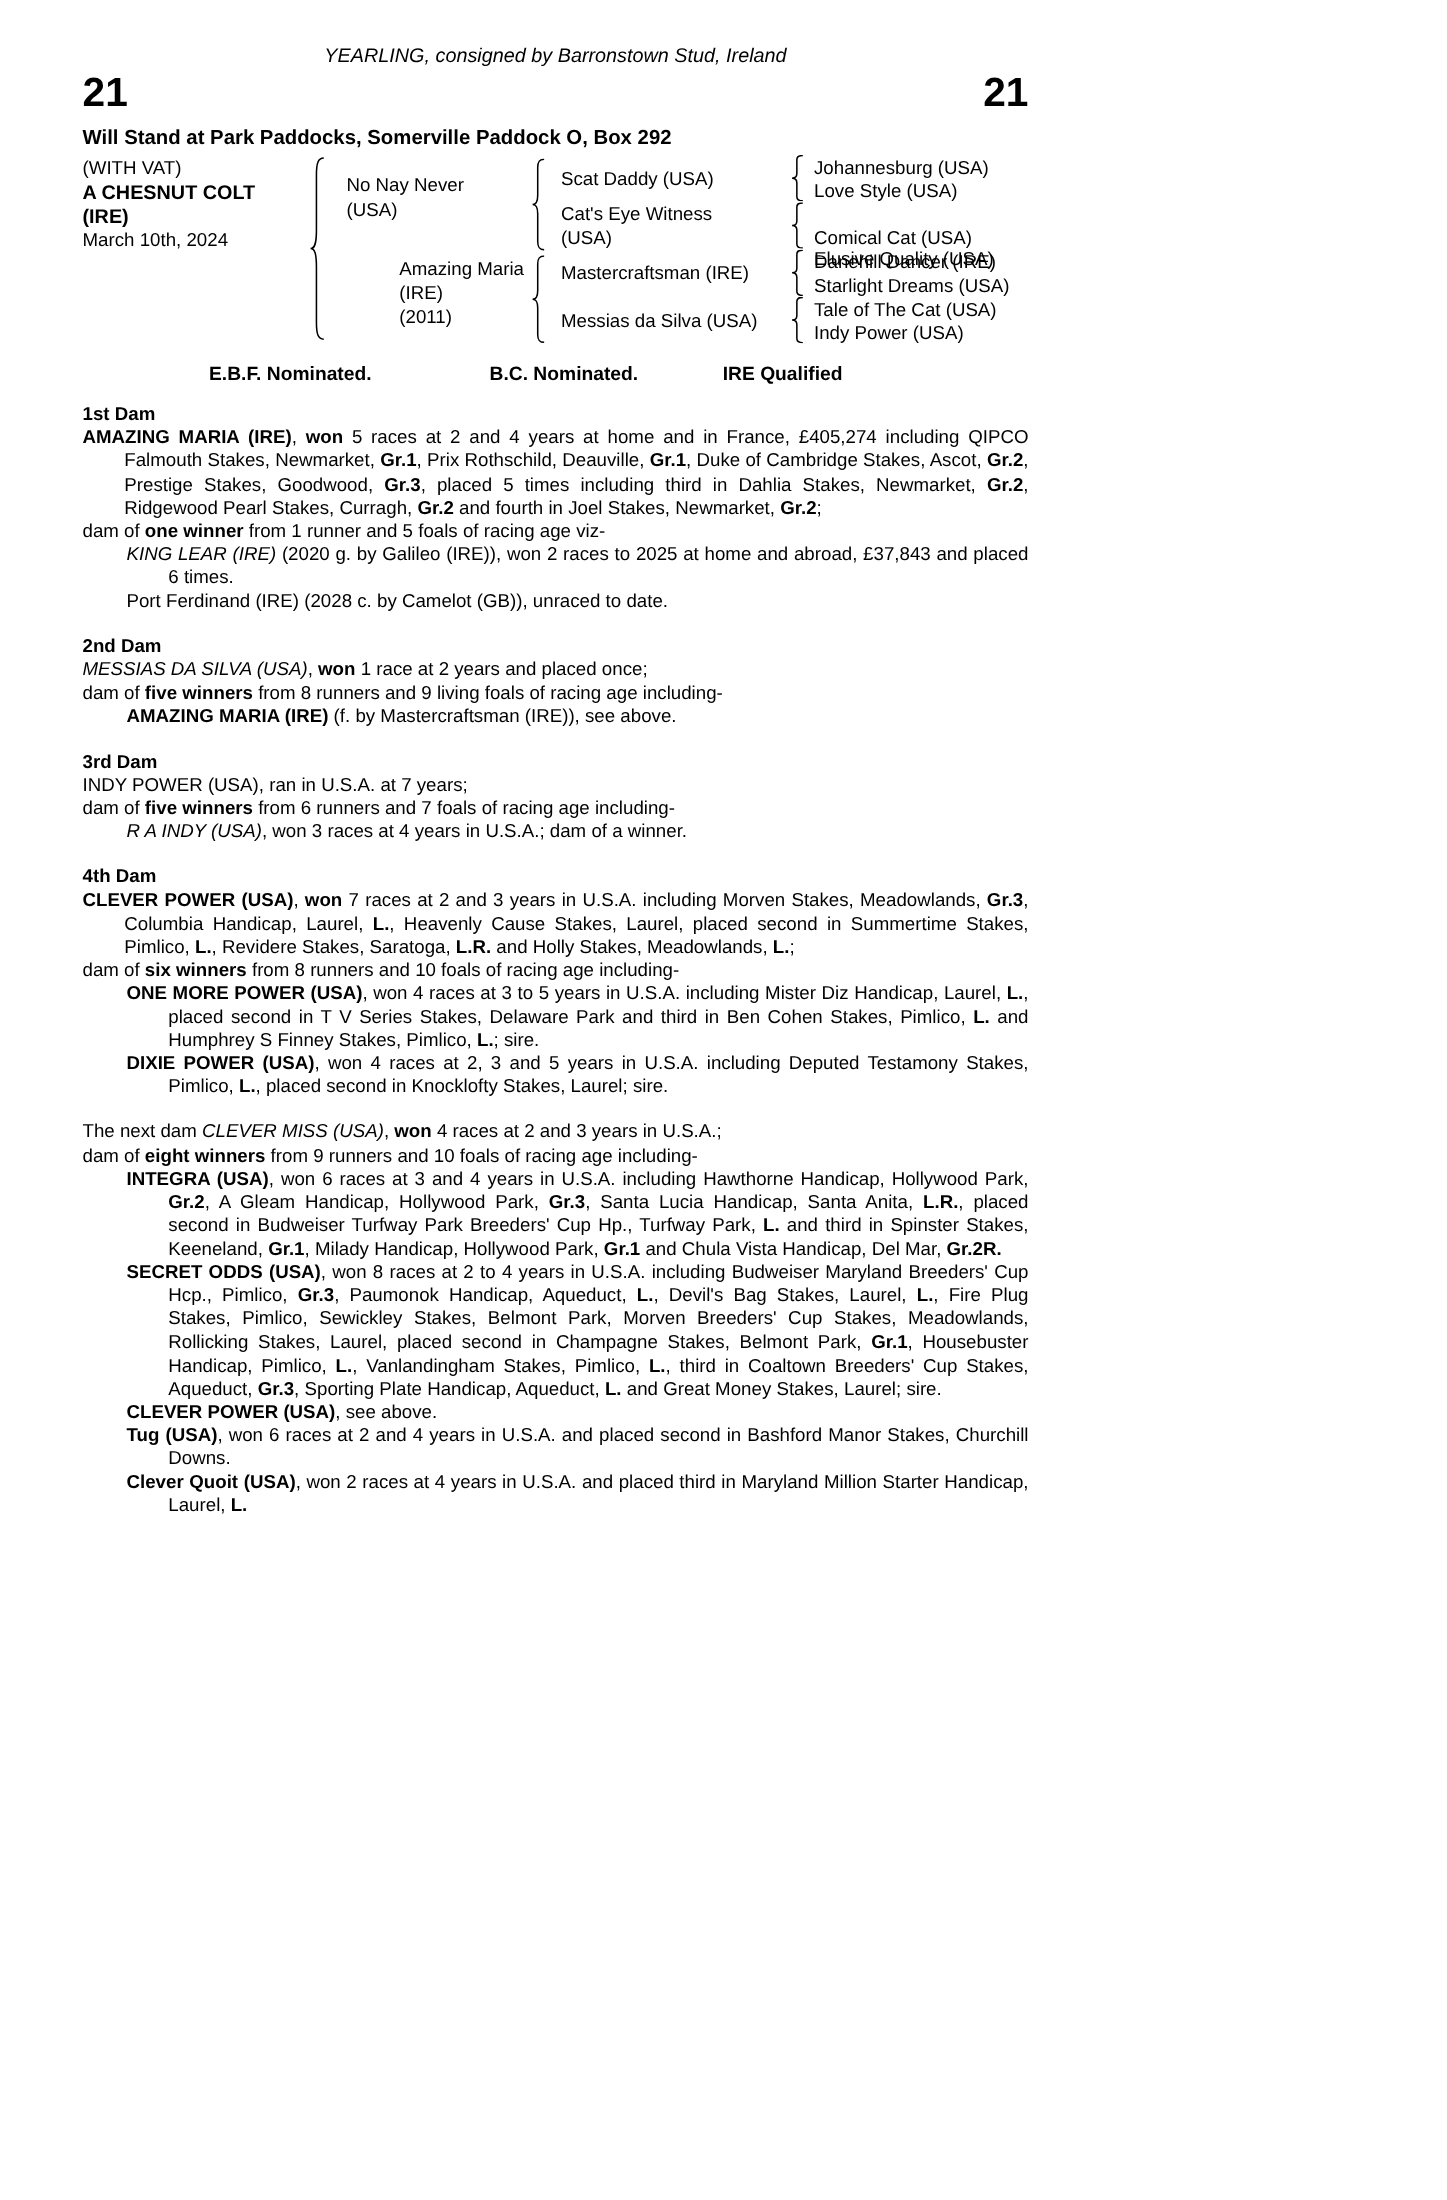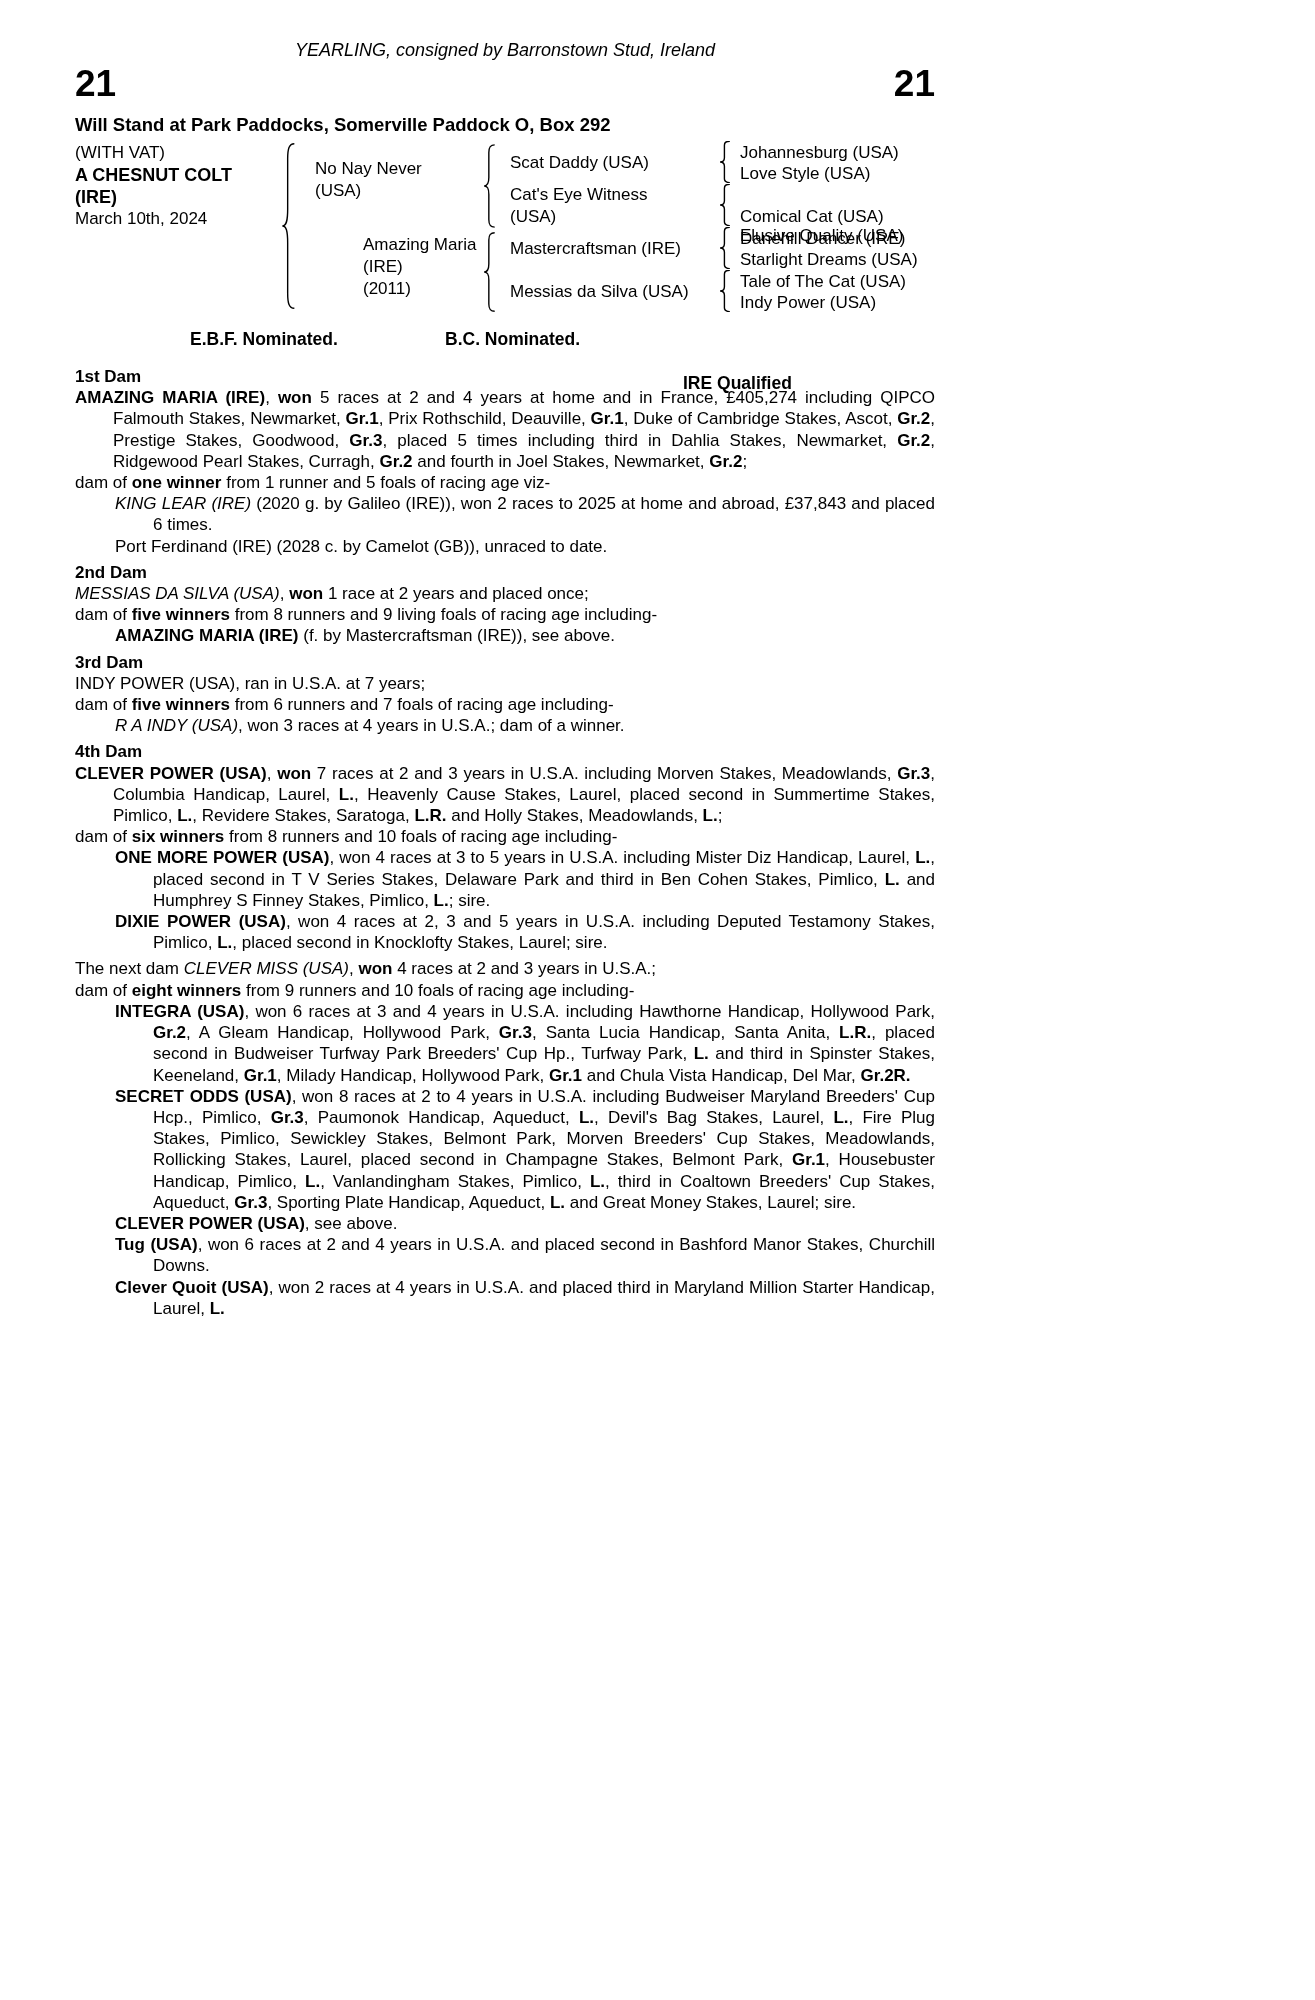--- a/index.html
+++ b/index.html
@@ -49,26 +49,26 @@
   .brace-g4a  { left:644px; top:-1px;  width:13px; height:42px; }
   .brace-g4b  { left:644px; top:42px;  width:13px; height:42px; }
   .brace-g4c  { left:644px; top:85px;  width:13px; height:42px; }
   .brace-g4d  { left:644px; top:128px; width:13px; height:42px; }
 
   
   .noms { position:relative; height:22px; margin-top:9px; font-weight:bold; font-size:17.5px; }
   .noms span { position:absolute; white-space:nowrap; }
   .nom-ebf { left:115px; }
   .nom-bc  { left:370px; }
-  .nom-ire { left:608px;margin-top:44px; }
+  .nom-ire { left:582px; }
 
   
   .body-text { margin-top:15px; text-align:justify; line-height:21.2px; }
   .dam-heading { font-weight:bold; }
-  .section { margin-top:5px; }
+  .section { margin-top:20px; }
   .section:first-child { margin-top:0; }
   .para { margin:0; }
   .para.ind0 { padding-left:38px; text-indent:-38px; }
   .para.ind1 { padding-left:78px; text-indent:-38px; }
 </style>
 </head>
 <body>
 
 <div class="page">
   <div class="content">

